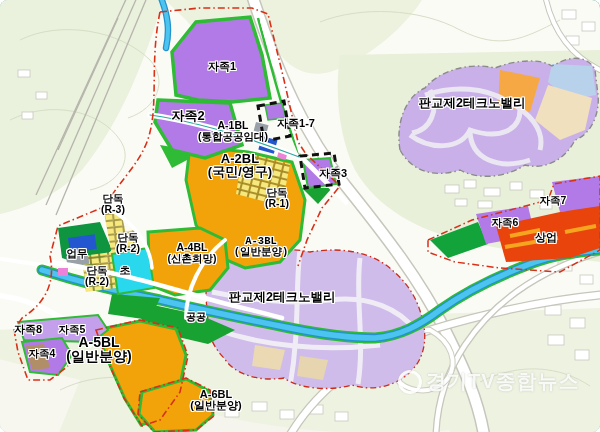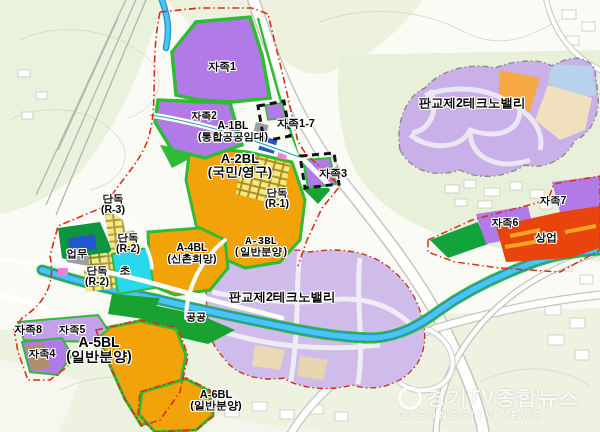--- a/index.html
+++ b/index.html
@@ -1,25 +1,25 @@
 <!DOCTYPE html>
 <html><head>
 <meta charset="utf-8">
 <style>
   html,body{margin:0;padding:0;background:#ffffff;}
   #stage{position:relative;width:600px;height:432px;overflow:hidden;background:#0f766e;
-         font-family:"Liberation Sans", sans-serif;}
+         font-family:"Liberation Sans", sans-serif;border-radius:8px;}
   #basemap{position:absolute;left:0;top:0;}
   #labels{position:absolute;left:0;top:0;width:600px;height:432px;pointer-events:none;}
   .map-label{position:absolute;transform:translate(-50%,-50%);font-weight:bold;color:#000;
     white-space:nowrap;text-align:center;line-height:1.02;
     text-shadow:-1px -1px 0 #fff,1px -1px 0 #fff,-1px 1px 0 #fff,1px 1px 0 #fff,
                  0 -1px 0 #fff,0 1px 0 #fff,-1px 0 0 #fff,1px 0 0 #fff;}
-  #watermark{position:absolute;left:398px;top:384px;width:200px;display:flex;flex-direction:column;
-    align-items:flex-start;pointer-events:none;}
+  #watermark{position:absolute;left:398px;top:368px;width:200px;display:flex;flex-direction:row;
+    align-items:center;pointer-events:none;}
   #watermark .wm-row{display:flex;align-items:center;gap:4px;}
   #wm-logo{width:18px;height:18px;border:3px solid rgba(255,255,255,0.85);border-radius:50%;
     box-shadow:0 0 1px rgba(150,160,140,0.6);}
   #wm-line1{font-size:20px;font-weight:bold;color:rgba(255,255,255,0.88);letter-spacing:1px;
     text-shadow:0 0 2px rgba(150,160,140,0.55);}
   #wm-line2{font-size:10px;font-weight:bold;color:rgba(255,255,255,0.85);letter-spacing:3px;
     margin-top:-1px;text-shadow:0 0 2px rgba(150,160,140,0.5);}
 </style>
 </head>
 <body>
@@ -234,21 +234,21 @@
   <g fill="none" stroke="#101010" stroke-width="3" stroke-dasharray="7 5">
     <path d="M 258,106 L 284,101 L 290,136 L 264,141 Z"></path>
     <path d="M 300,156 L 334,153 L 339,184 L 305,188 Z"></path>
   </g>
 </svg>
 
 <div id="labels">
       <div class="map-label" style="left: 222px; top: 67px; font-size: 11px;">
         <div>자족1</div>
       </div>
-      <div class="map-label" style="left: 204px; top: 116px; font-size: 10px; text-align: right;">
+      <div class="map-label" style="left: 188px; top: 116px; font-size: 13px; text-align: right;">
         <div>자족2</div>
       </div>
       <div class="map-label" style="left: 233px; top: 131px; font-size: 10.5px; text-align: center;">
         <div>A-1BL</div>
         <div>(통합공공임대)</div>
       </div>
       <div class="map-label" style="left: 296px; top: 124px; font-size: 11px;">
         <div>자족1-7</div>
       </div>
       <div class="map-label" style="left: 240px; top: 165px; font-size: 13px;">
@@ -323,16 +323,15 @@
       <div class="map-label" style="left: 546px; top: 238px; font-size: 11px;">
         <div>상업</div>
       </div>
     </div>
 
 <div id="watermark">
   <div class="wm-row">
     <div id="wm-logo"></div>
     <div id="wm-line1">경기TV종합뉴스</div>
   </div>
-  <div id="wm-line2">GYEONGGITV NEWS</div>
 </div>
 
 </div>
 
 </body></html>

